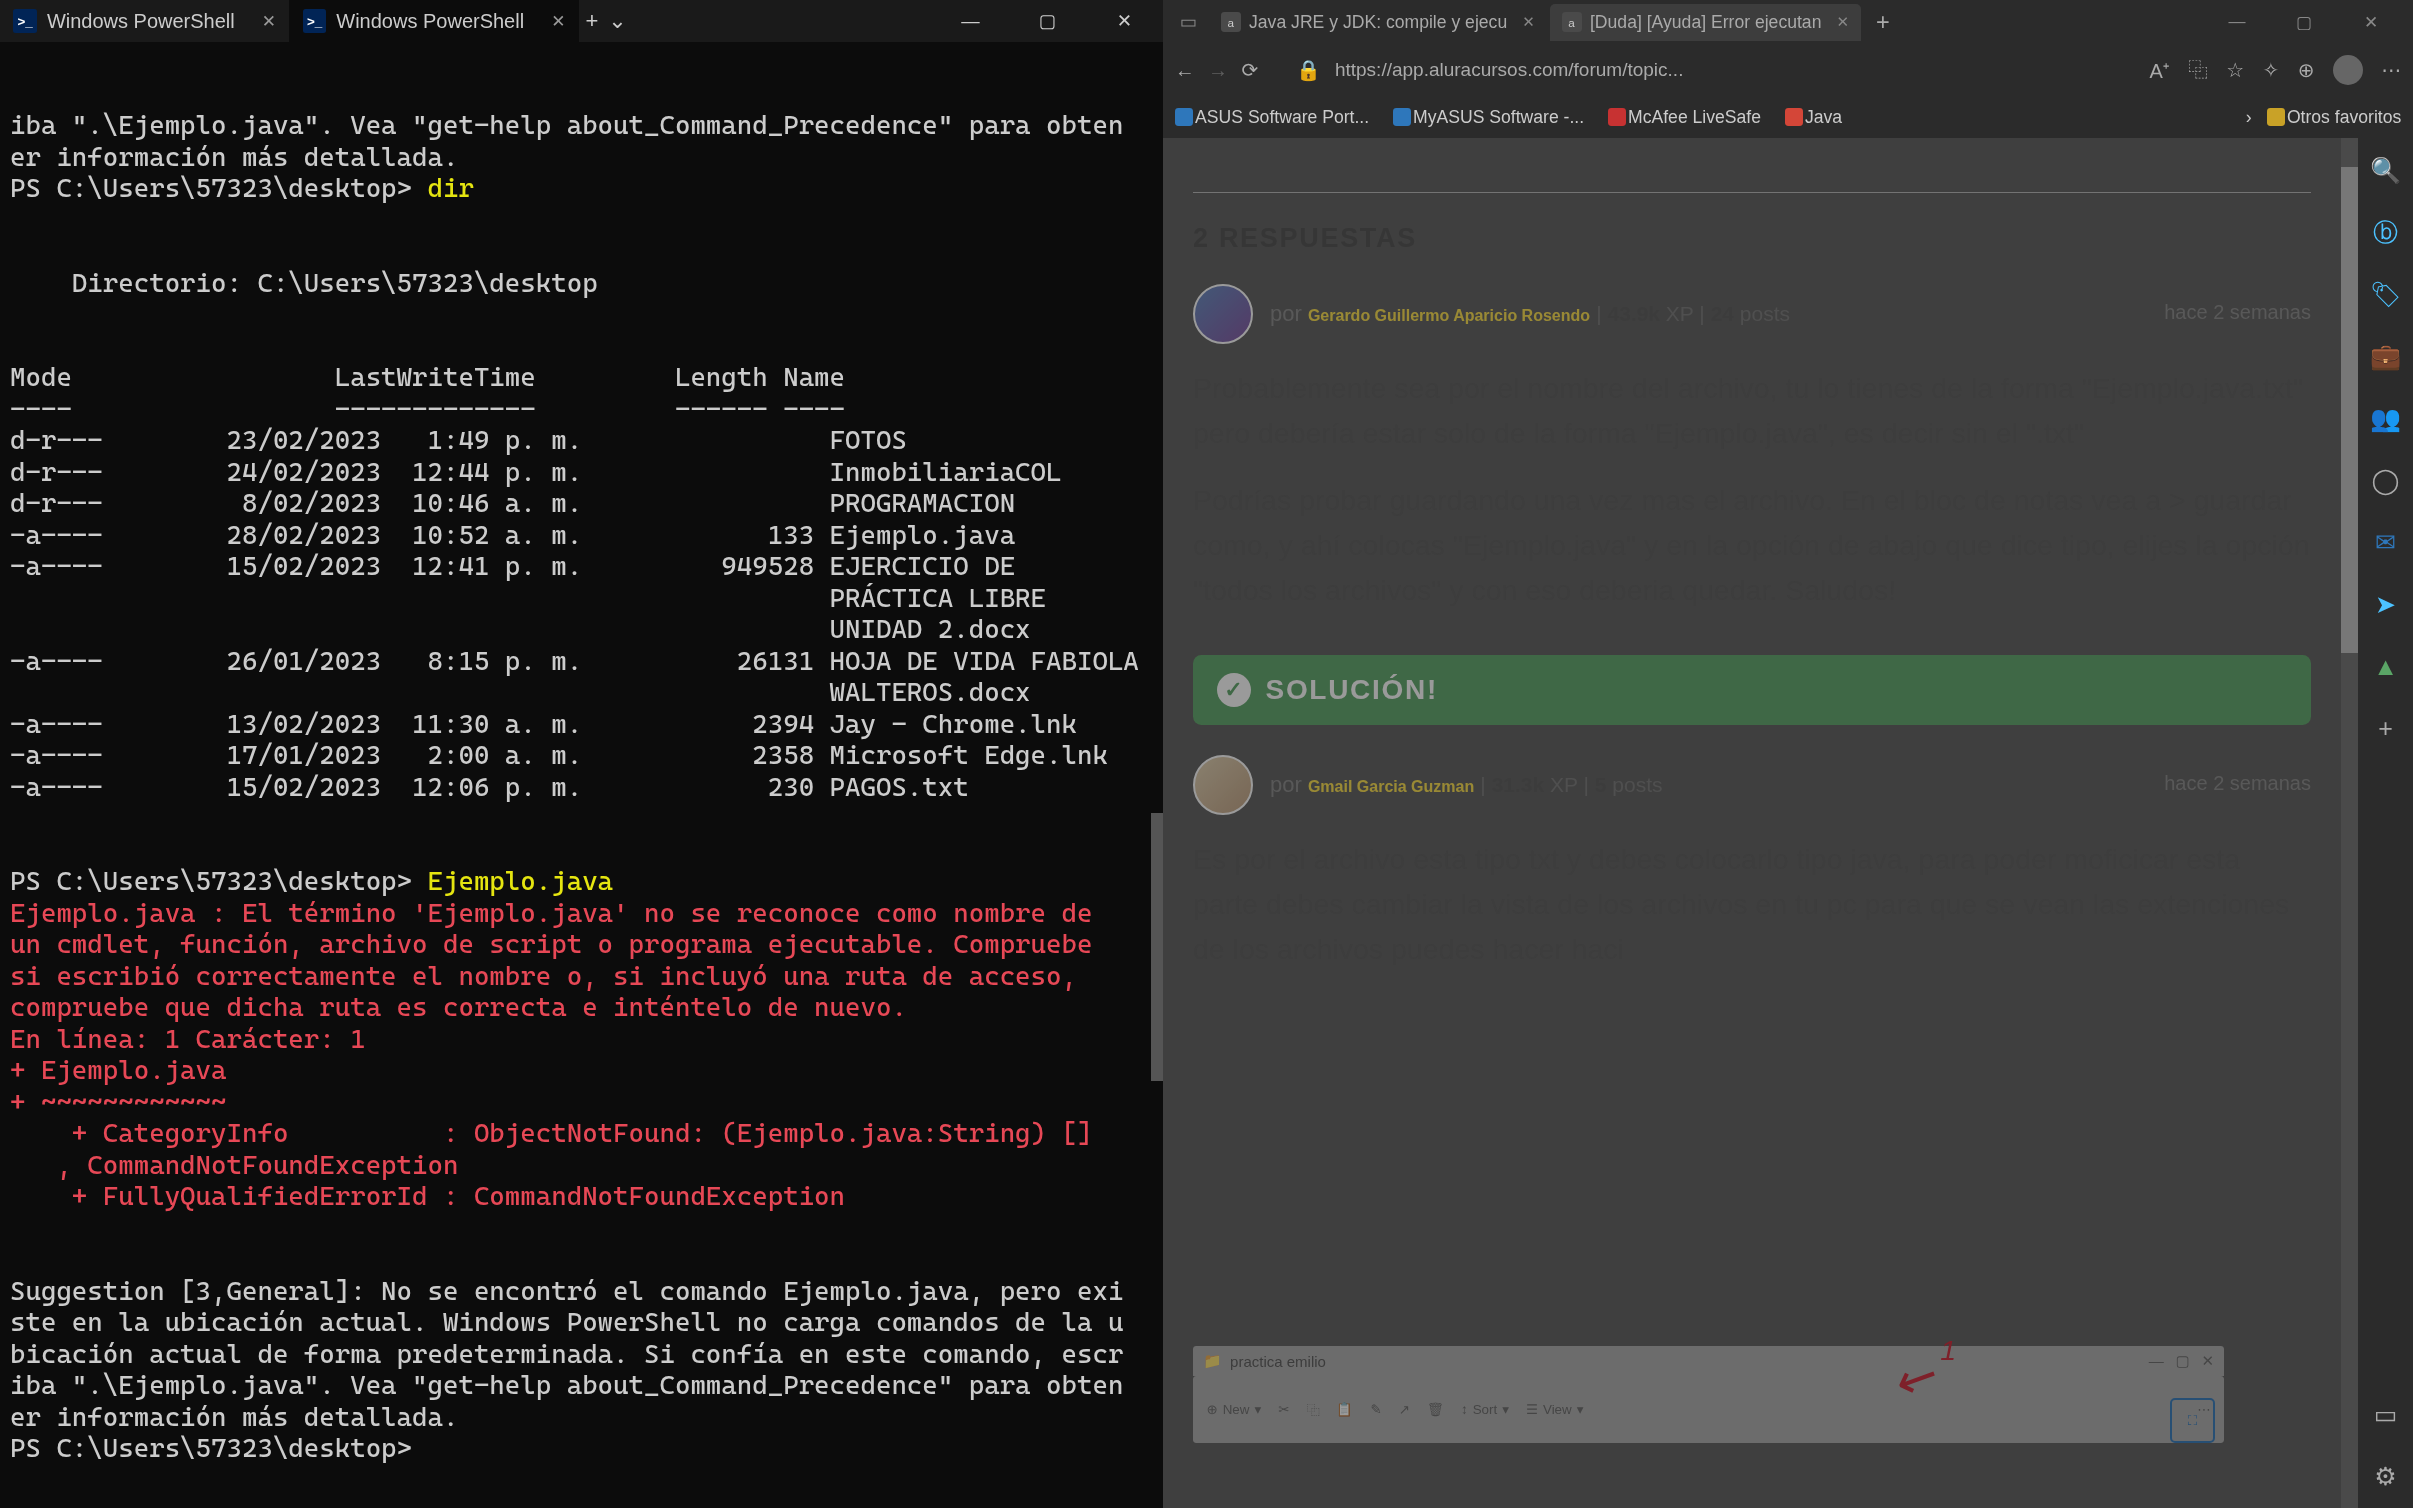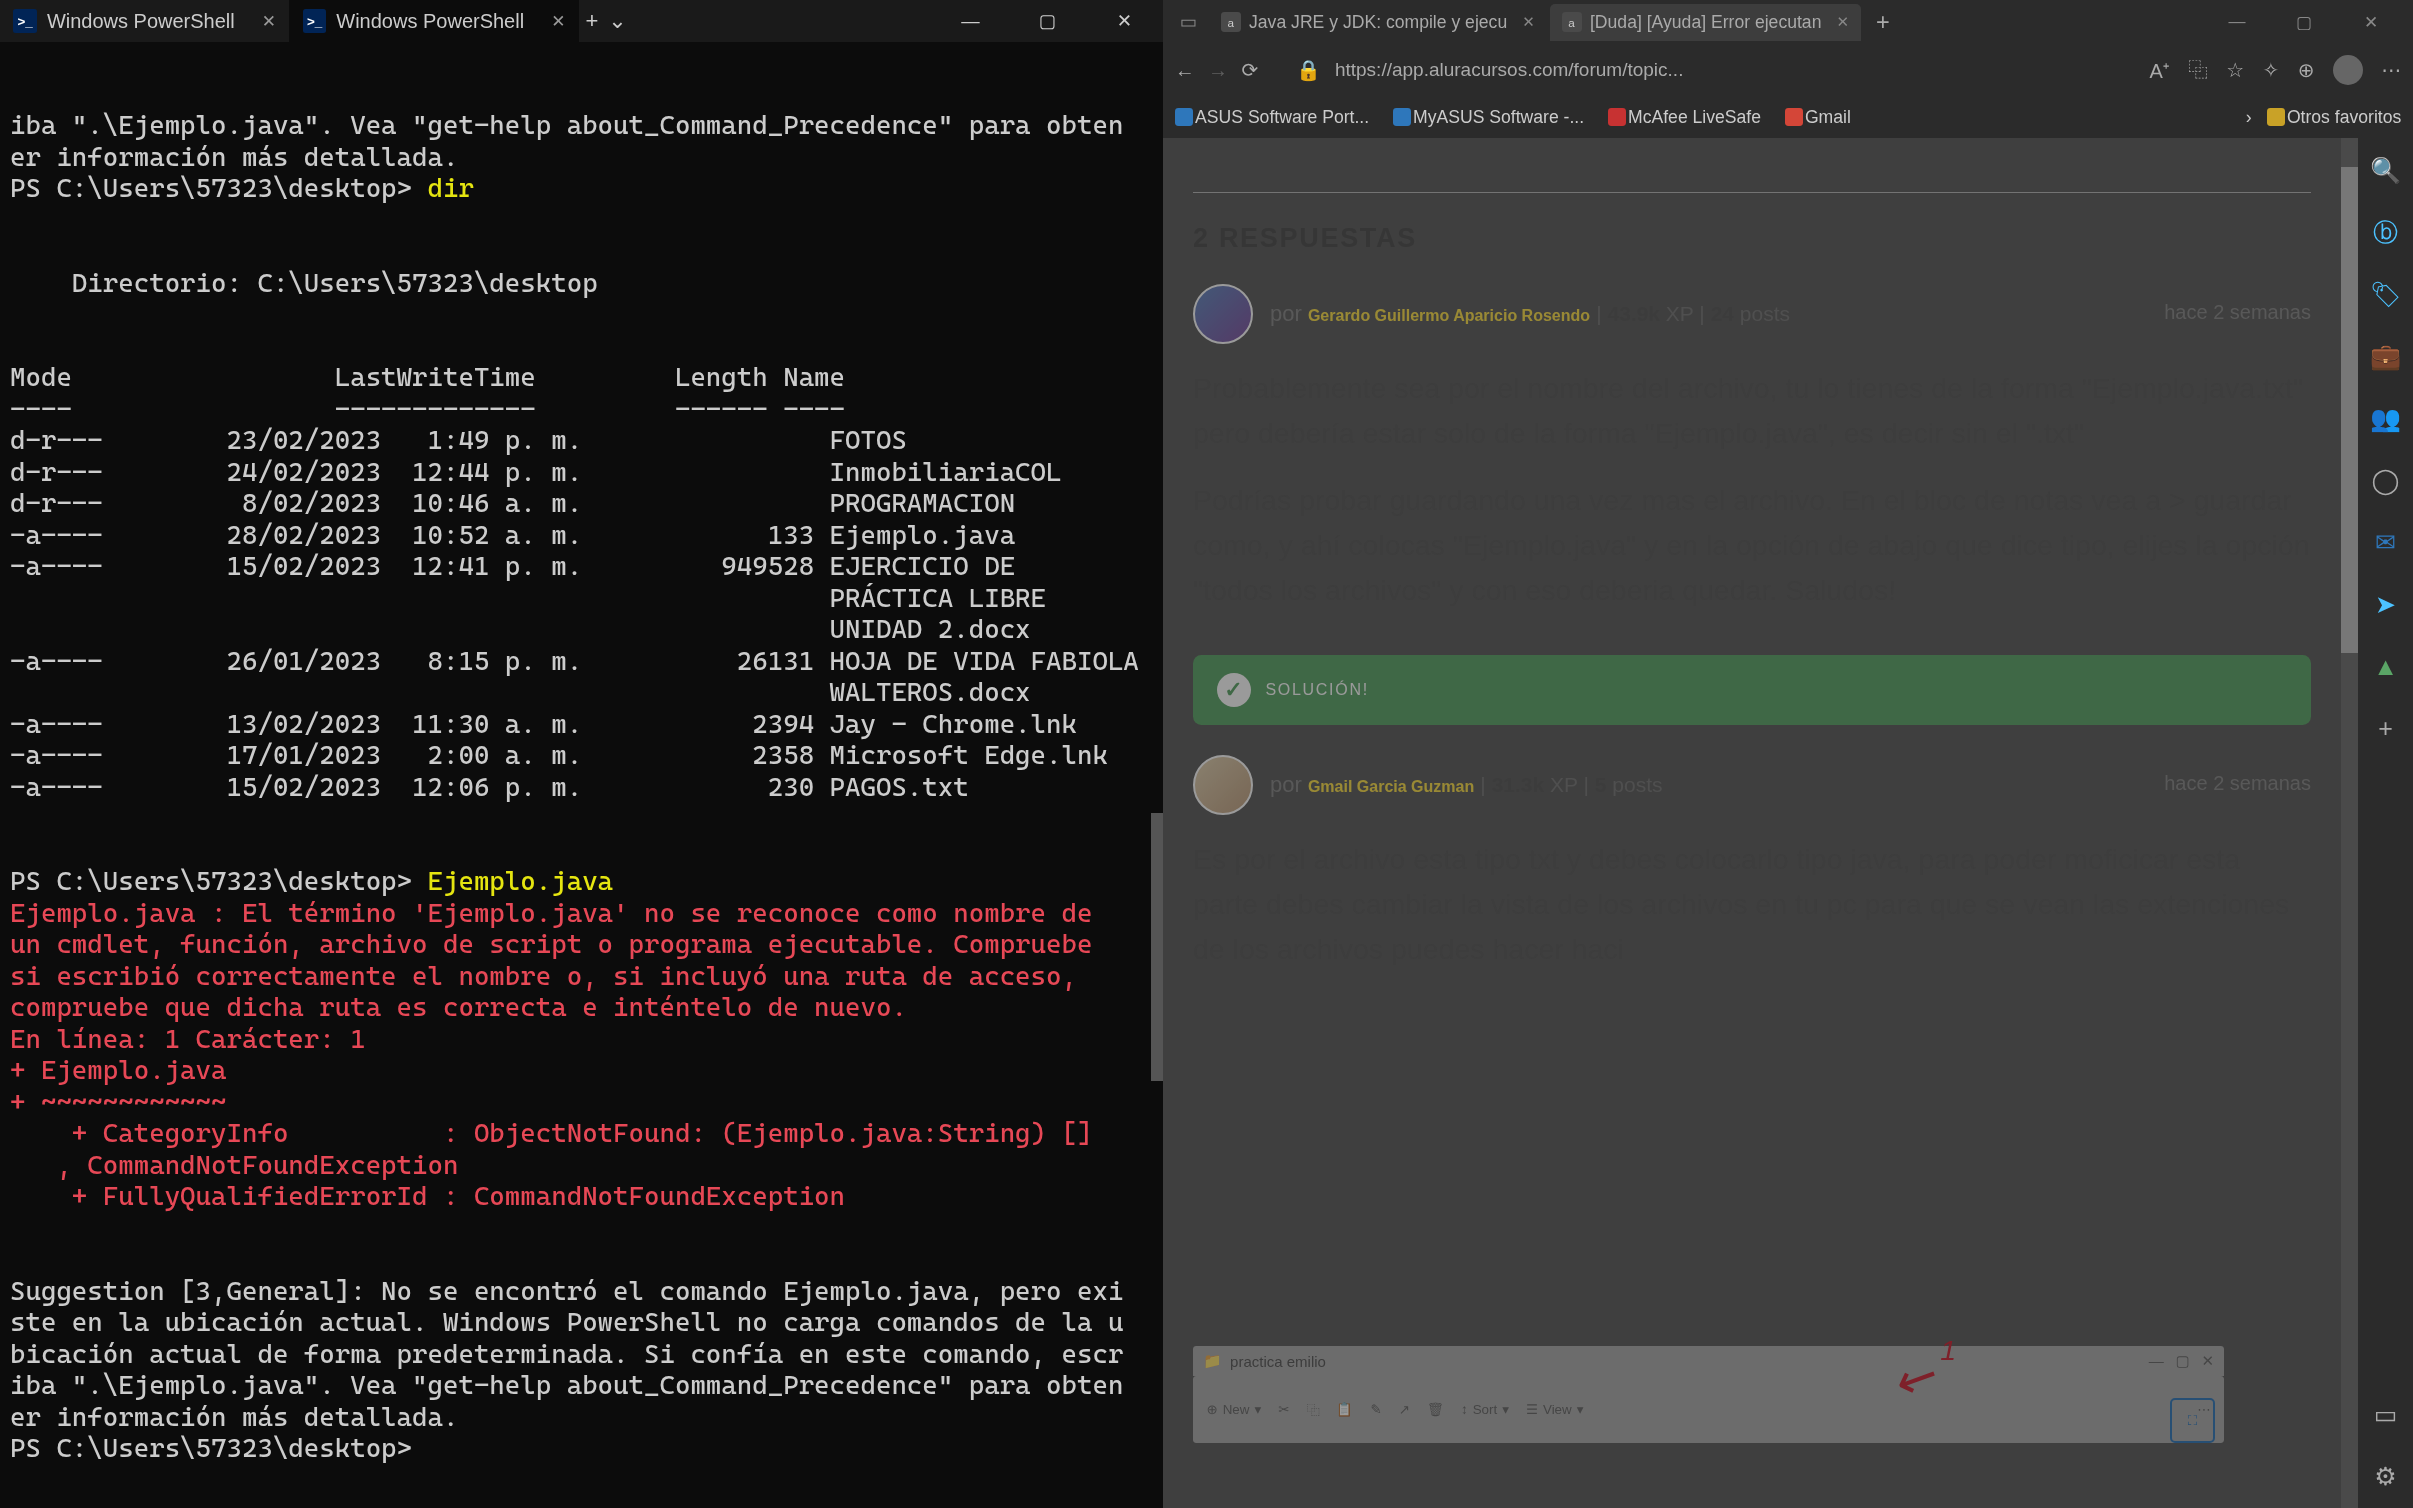--- a/index.html
+++ b/index.html
@@ -200,21 +200,21 @@
   display: flex;
   align-items: center;
   gap: 15px;
   margin: 17px 0 30px 0;
 }
 .solution-banner .check {
   width: 34px; height: 34px; border-radius: 50%; background: #fff;
   display: flex; align-items: center; justify-content: center; color: #5aa566;
   font-size: 22px; font-weight: bold;
 }
-.solution-banner .label { color: #fff; font-size: 16px; letter-spacing: 1.7px; font-weight: 400; }
+.solution-banner .label { color: #fff; font-size: 28px; letter-spacing: 1.7px; font-weight: 700; }
 .file-explorer-strip {
   position: absolute;
   left: 30px; right: 117px; bottom: 65px;
   height: 67px;
   background: rgba(240,240,240,0.55);
   border-radius: 3.4px;
   display: flex;
   align-items: center;
   padding: 0 13.4px;
   gap: 17px;
@@ -329,21 +329,21 @@
       <div class="bm-item">
           <span class="bm-icon blue"></span>
           <span>MyASUS Software -...</span>
         </div>
       <div class="bm-item">
           <span class="bm-icon red"></span>
           <span>McAfee LiveSafe</span>
         </div>
       <div class="bm-item">
           <span class="bm-icon gm"></span>
-          <span>Gmail</span>
+          <span>Java</span>
         </div>
       <div class="bookmarks-right">
         <span>›</span>
         <div class="bm-item">
             <span class="bm-icon folder"></span>
             <span>Otros favoritos</span>
           </div>
       </div>
     </div>
   </div>

